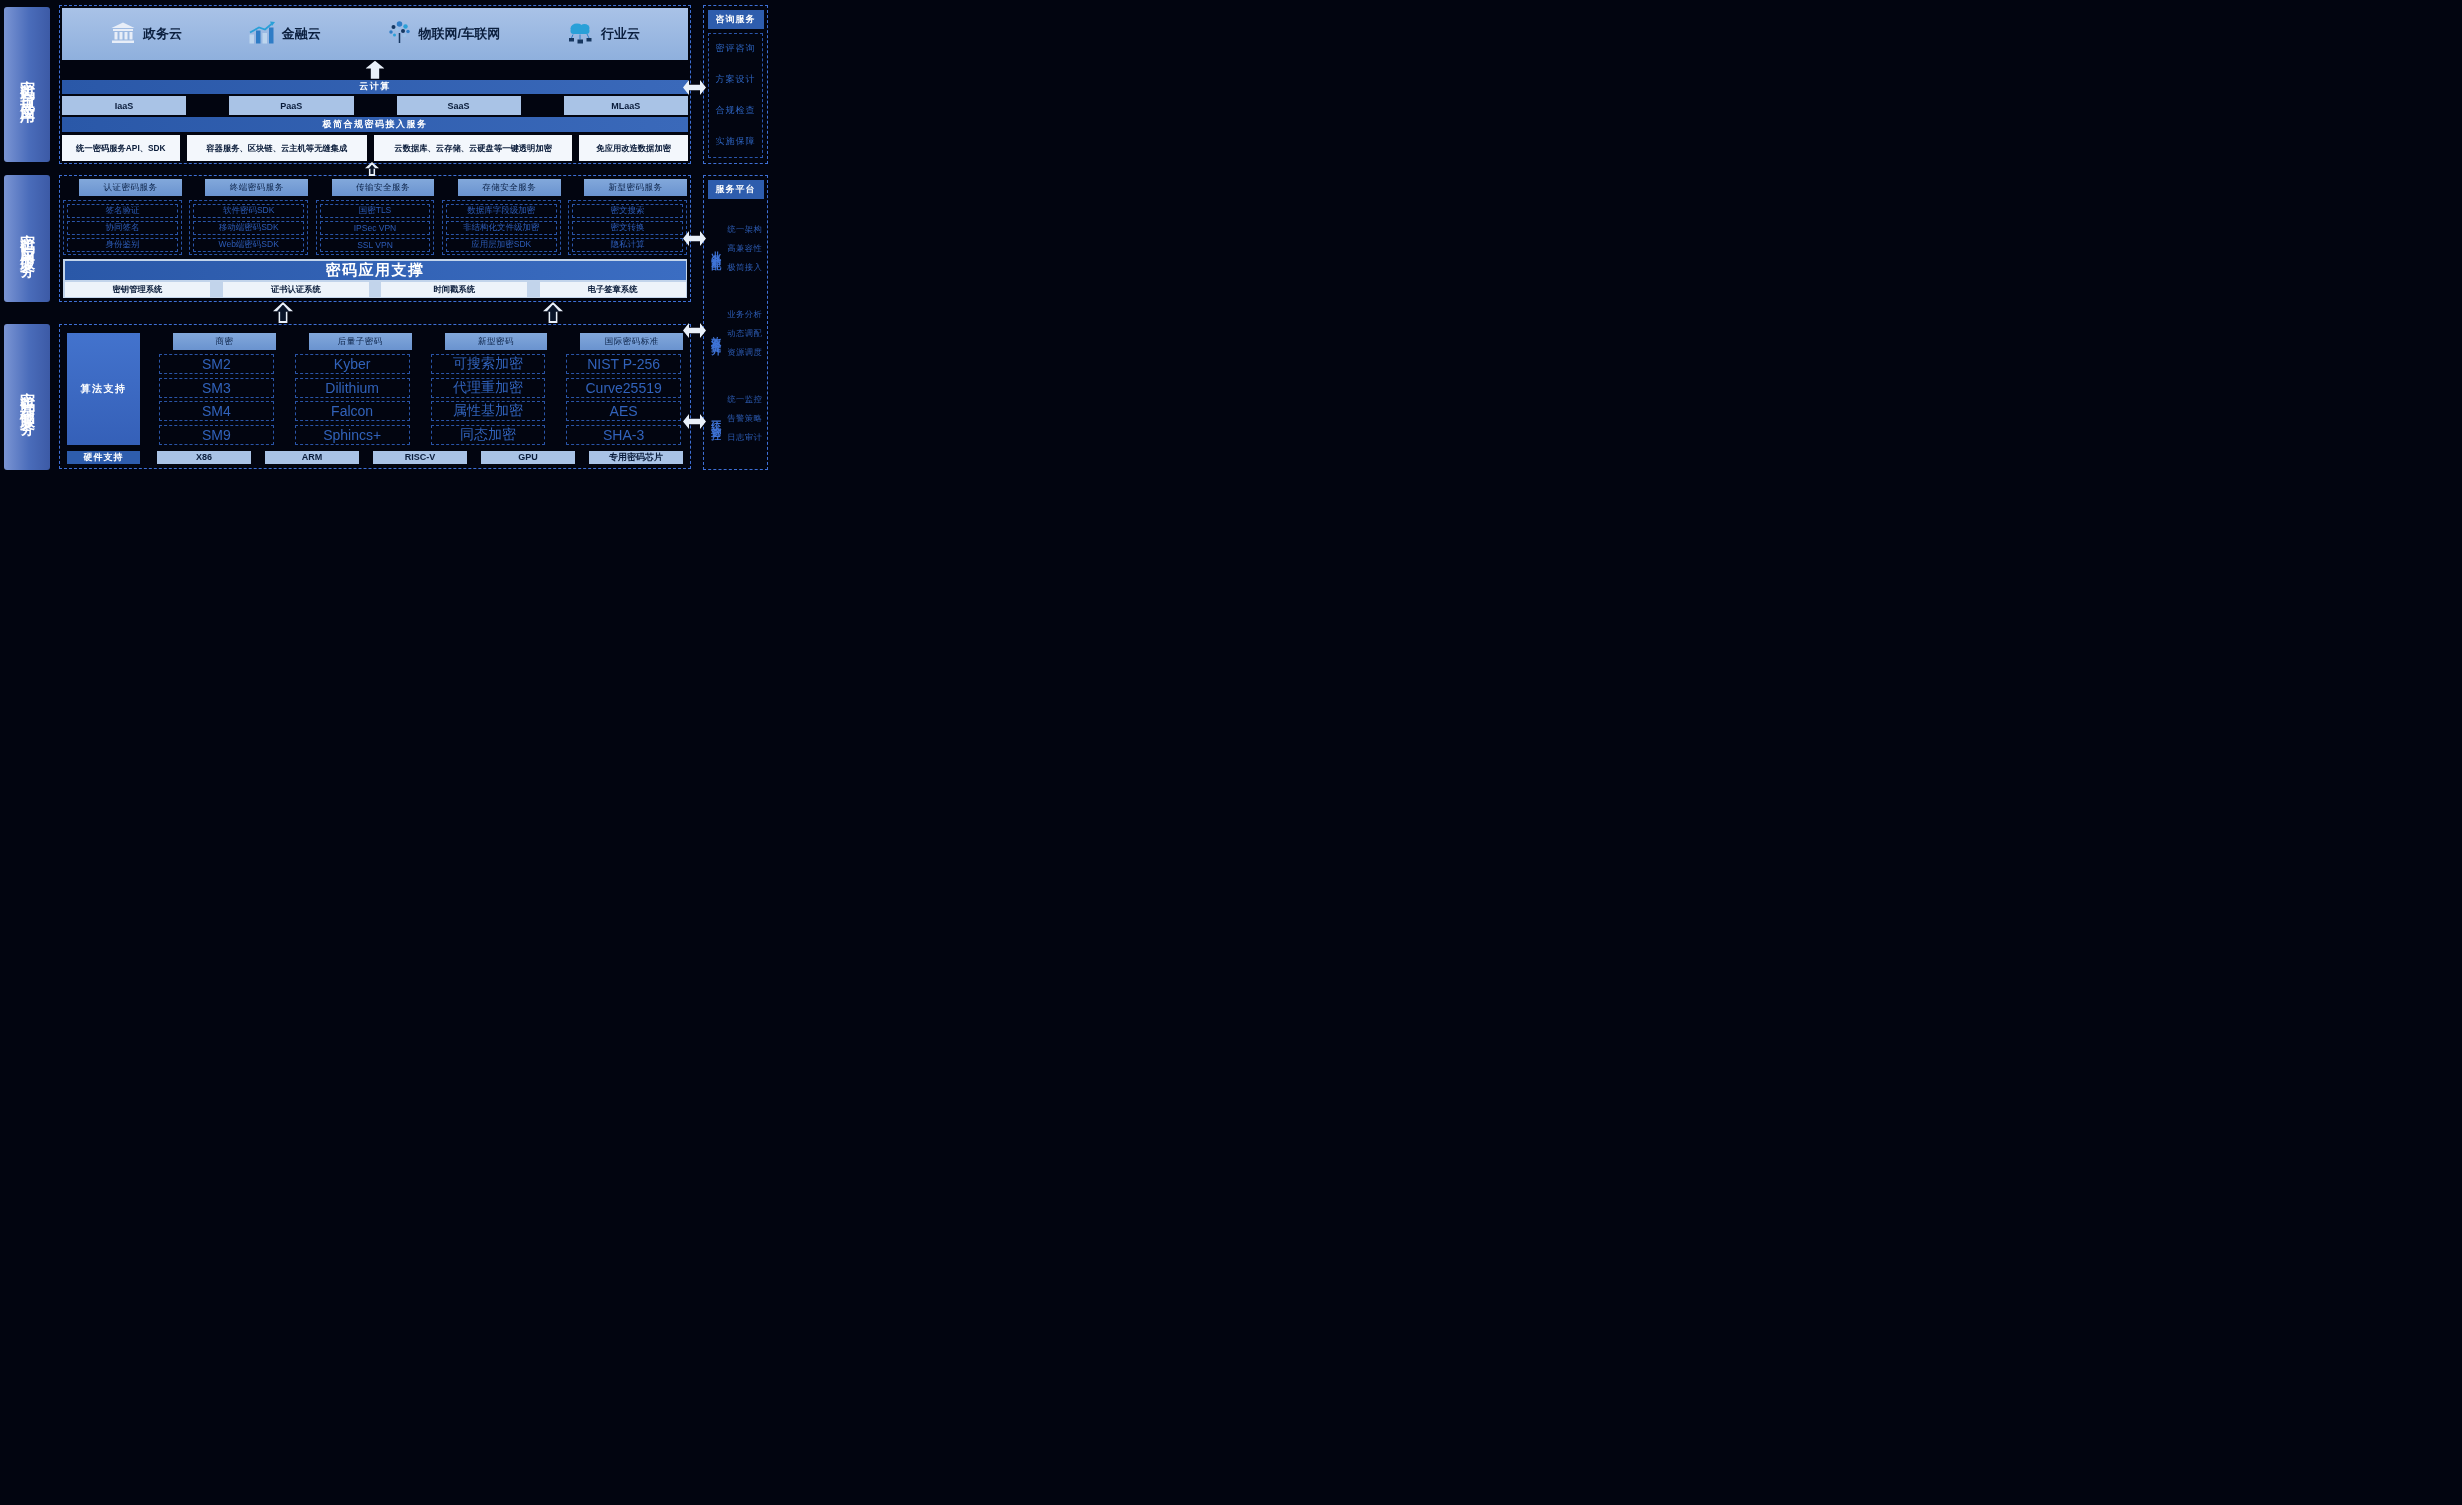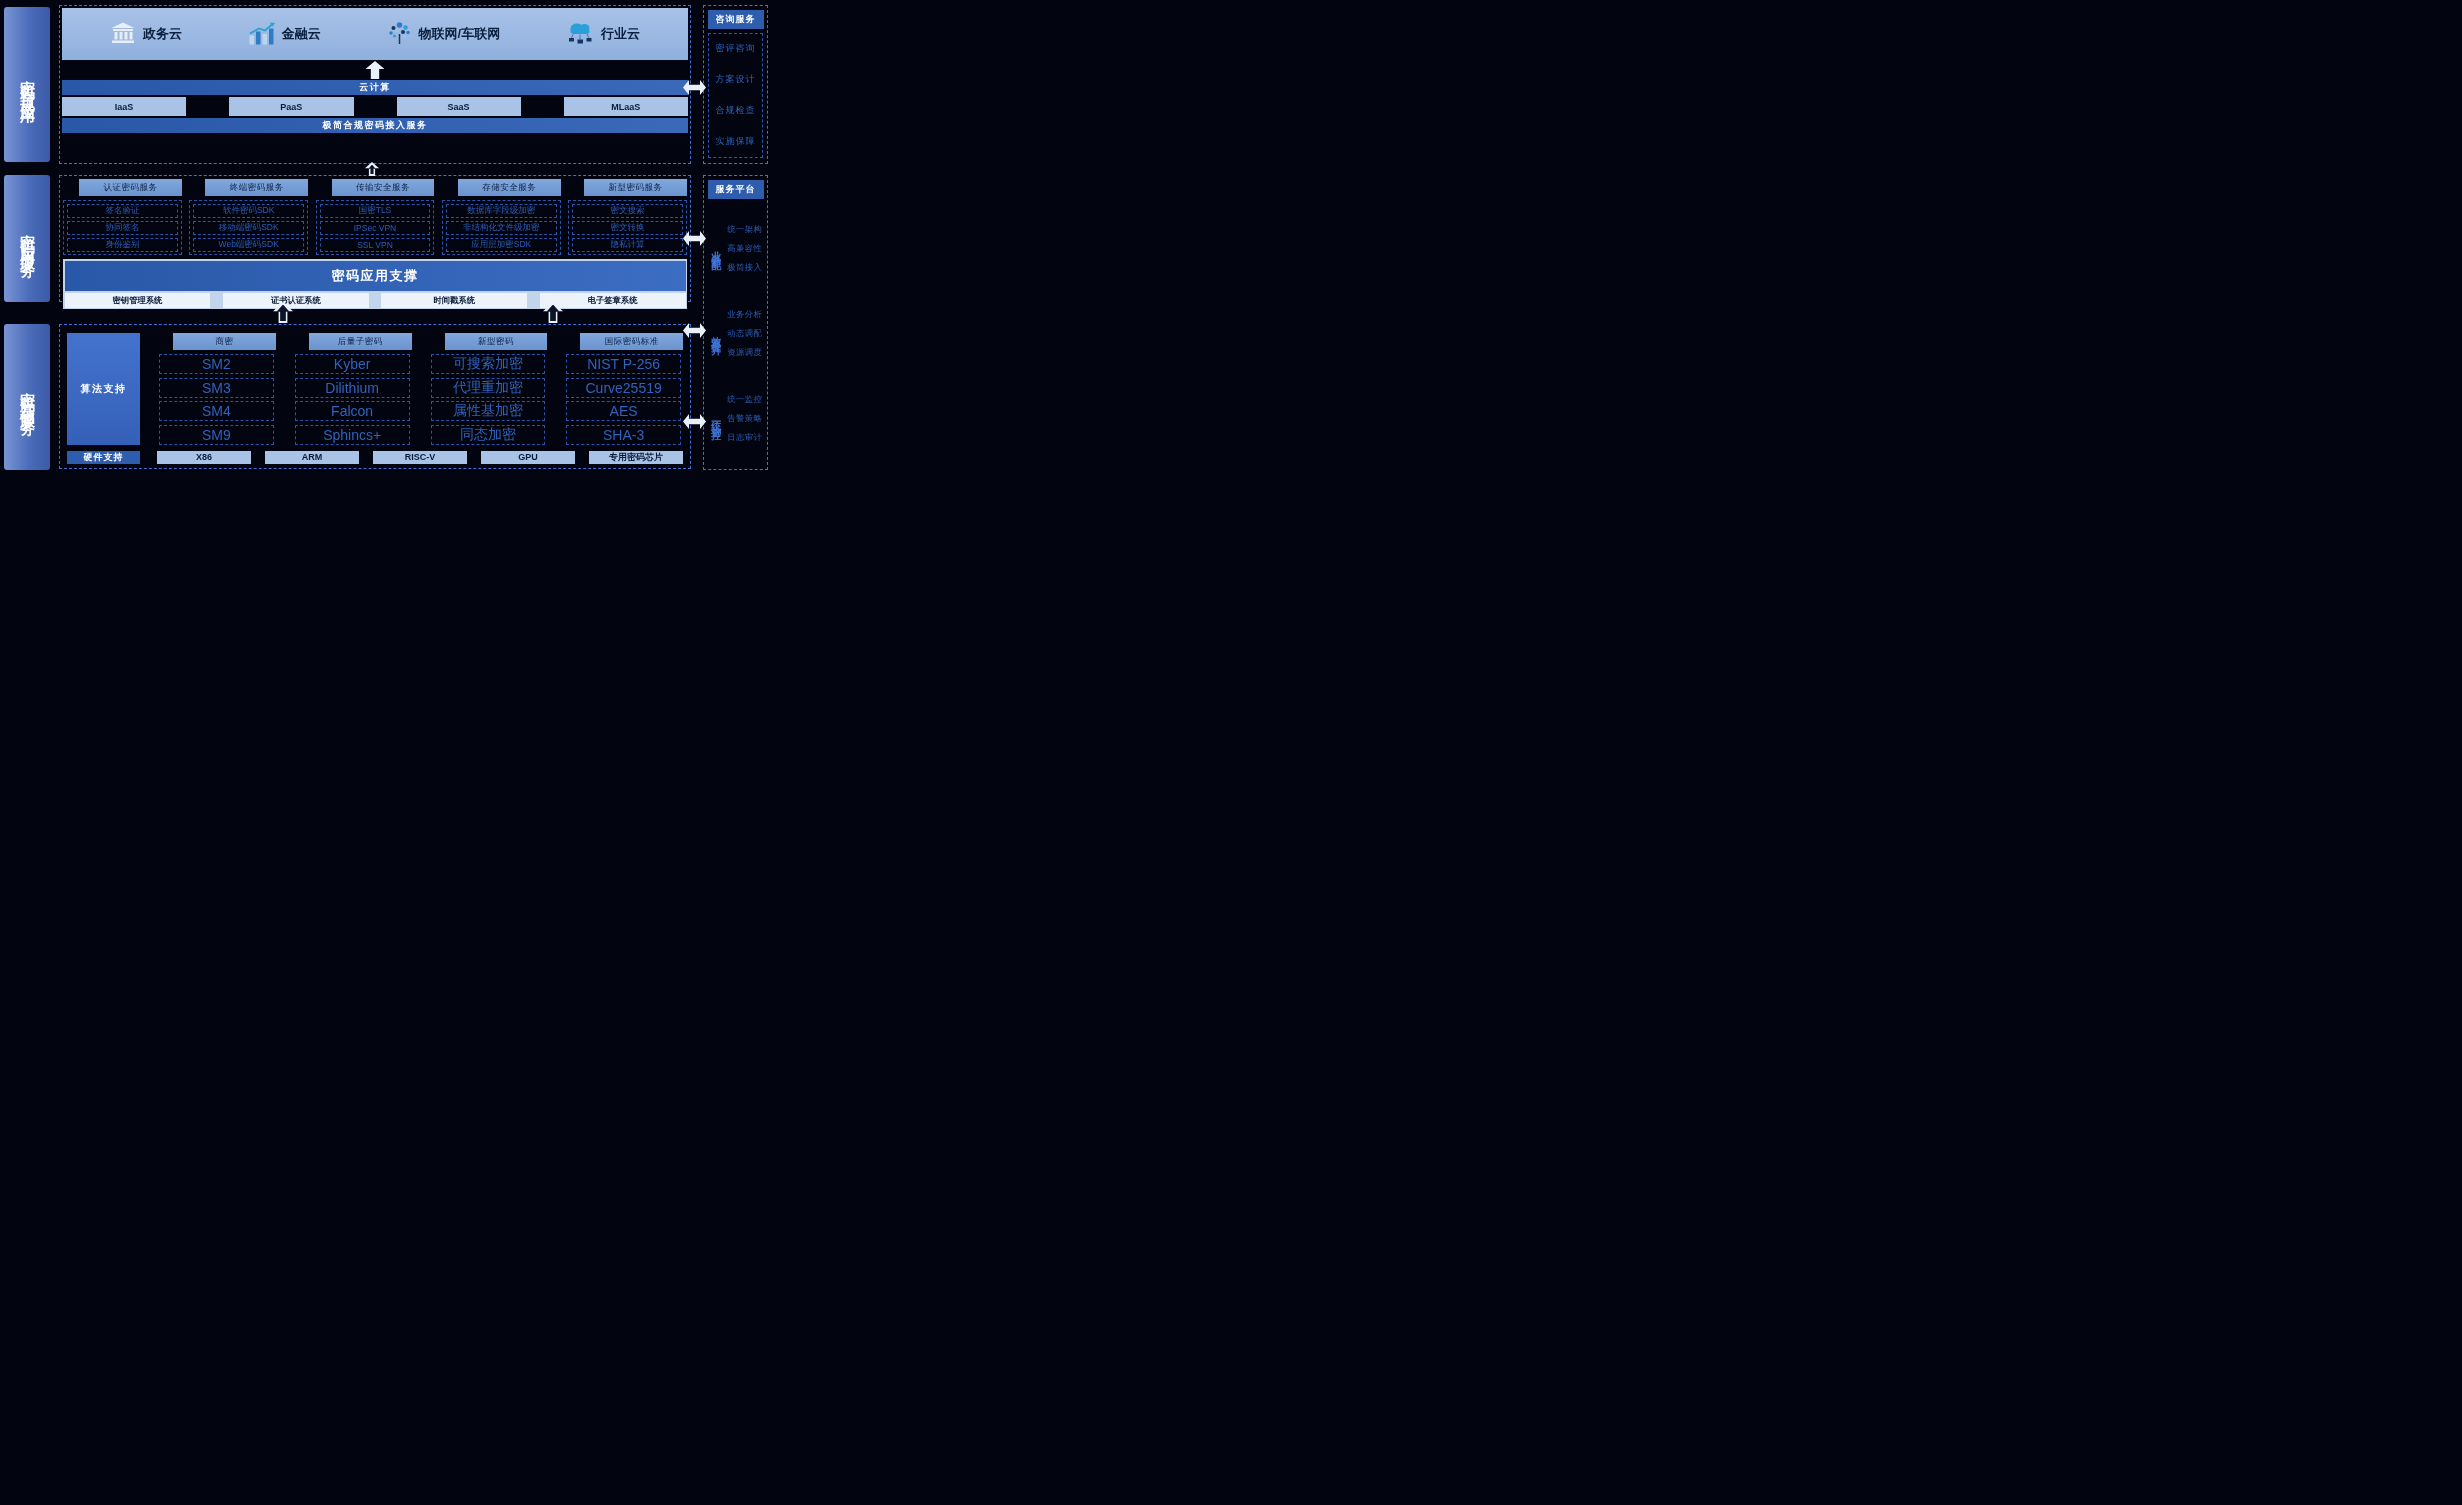--- a/index.html
+++ b/index.html
@@ -54,21 +54,21 @@
   
   .mid-panel { left:59px; top:175px; width:632px; height:127px; padding:3px; display:flex; flex-direction:column; }
   .mid-grid { flex:1; display:grid; grid-template-columns:repeat(5,1fr); grid-template-rows:17px 1fr;
     gap:4px 7.5px; margin-bottom:3.5px; }
   .col-header { background:linear-gradient(180deg,#82a8db,#6a93cf); color:#0c2348; font-weight:400;
     font-size:8.5px; display:flex; align-items:center; justify-content:center; letter-spacing:0.5px;margin-left:16px; }
   .mid-col { border:0.8px dashed #2a55a8; padding:2.5px 3px; display:flex; flex-direction:column; gap:3px; }
   .dim-item { flex:1; border:0.8px dashed #2a55a8; border-radius:1px; color:#2d5cb8; font-size:8.5px;
     display:flex; align-items:center; justify-content:center; white-space:nowrap; }
   .support-wrap { background:#c2d4eb; padding:2px 1.5px 1.5px; }
-  .support-bar { height:30px; background:linear-gradient(90deg,#2a58a8,#3b6dc2); color:#fff; font-size:13px;
+  .support-bar { height:19px; background:linear-gradient(90deg,#2a58a8,#3b6dc2); color:#fff; font-size:15px;
     font-weight:600; display:flex; align-items:center; justify-content:center; letter-spacing:1.5px; margin-bottom:2px; }
   .support-row { display:flex; justify-content:space-between; height:15px; }
   .support-box { width:23.5%; background:#edf3fa; color:#0a1c3a; font-size:8.3px; font-weight:600;
     display:flex; align-items:center; justify-content:center; white-space:nowrap; }
 
   
   .bottom-panel { left:59px; top:324px; width:632px; height:145px; padding:8px 7px 7px;
     display:flex; flex-direction:column; }
   .bp-main { flex:1; display:flex; gap:17px; }
   .algo-box { width:73px; background:linear-gradient(180deg,#4373cd,#3560b8); color:#fff; font-size:10px;
@@ -186,20 +186,26 @@
 
     <div class="models-row">
       <div class="light-box">IaaS</div>
       <div class="light-box">PaaS</div>
       <div class="light-box">SaaS</div>
       <div class="light-box">MLaaS</div>
     </div>
 
     <div class="blue-bar">极简合规密码接入服务</div>
 
+    <div class="white-row">
+      <div class="white-box">统一密码服务API、SDK</div>
+      <div class="white-box">容器服务、区块链、云主机等无缝集成</div>
+      <div class="white-box">云数据库、云存储、云硬盘等一键透明加密</div>
+      <div class="white-box">免应用改造数据加密</div>
+    </div>
   </section>
 
   <section class="panel right-panel consult-panel">
     <div class="r-header">咨询服务</div>
     <div class="inner-dash">
       <span class="r-item">密评咨询</span>
       <span class="r-item">方案设计</span>
       <span class="r-item">合规检查</span>
       <span class="r-item">实施保障</span>
     </div>

